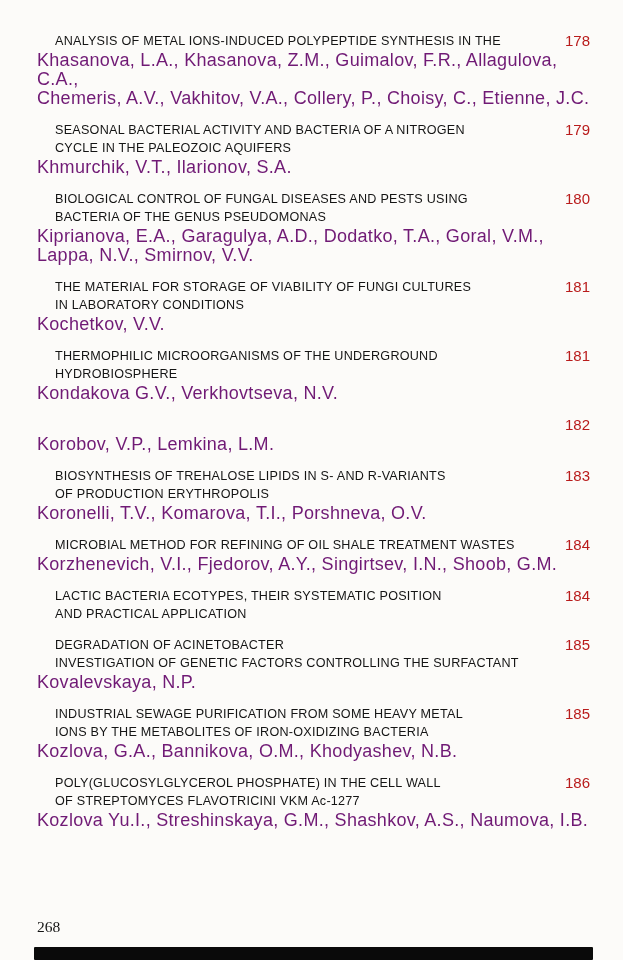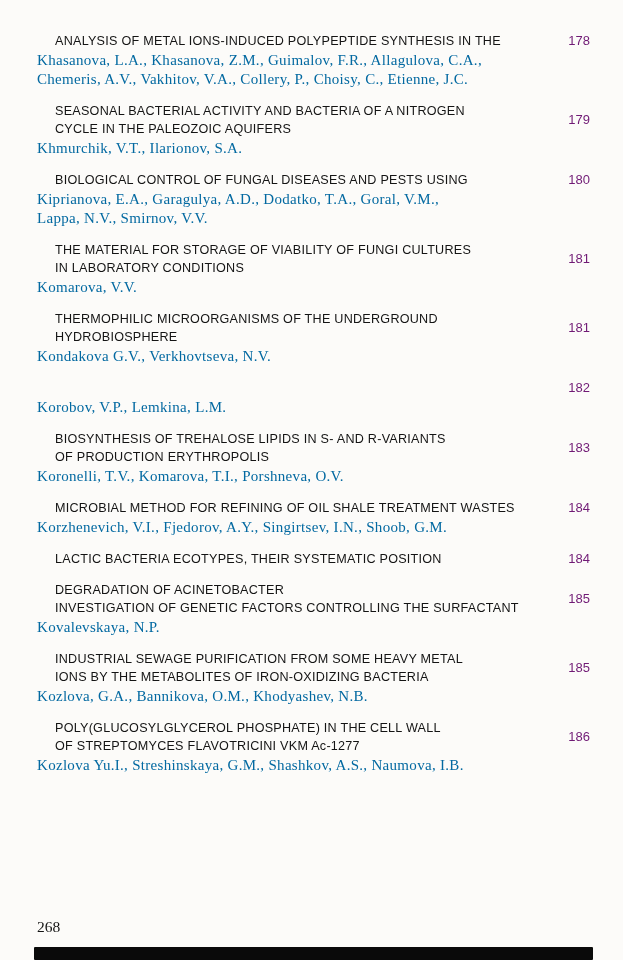--- a/index.html
+++ b/index.html
@@ -23,51 +23,51 @@
     position: absolute;
     left: 37px;
     right: 33px;
     top: 32px;
   }
   .entry {
     margin-bottom: 13px;
   }
   .title-row {
     display: flex;
-    align-items: center;
+    align-items: flex-start;
   }
   .title-lines {
     flex: 1;
     padding-left: 18px;
   }
   .title-line {
     font-family: "Liberation Sans", sans-serif;
     font-size: 12.6px;
     line-height: 18px;
     letter-spacing: 0.25px;
     color: #141414;
     font-weight: 500;
   }
   .page-num {
     font-family: "Liberation Sans", sans-serif;
-    font-size: 13px;
+    font-size: 15px;
     line-height: 18px;
-    color: #701a75;
+    color: #b91c1c;
     padding-left: 10px;
     white-space: nowrap;
   }
   .authors {
     margin-top: 1px;
   }
   .author-line {
-    font-family: Liberation Serif, serif;
-    font-size: 15px;
+    font-family: Liberation Sans, sans-serif;
+    font-size: 18px;
     line-height: 19px;
     letter-spacing: 0.3px;
-    color: #0369a1;
+    color: #701a75;
   }
   .footer-num {
     position: absolute;
     left: 37px;
     top: 898px;
     font-family: "Liberation Serif", serif;
     font-size: 15.5px;
     color: #141414;
     margin-top: 20px;
   }
@@ -109,39 +109,40 @@
     </div>
     <div class="authors">
           <div class="author-line">Khmurchik, V.T., Ilarionov, S.A.</div>
         </div>
   </div>
 
   <div class="entry">
     <div class="title-row">
       <div class="title-lines">
             <div class="title-line">BIOLOGICAL CONTROL OF FUNGAL DISEASES AND PESTS USING</div>
+            <div class="title-line">BACTERIA OF THE GENUS PSEUDOMONAS</div>
           </div>
       <div class="page-num">180</div>
     </div>
     <div class="authors">
           <div class="author-line">Kiprianova, E.A., Garagulya, A.D., Dodatko, T.A., Goral, V.M.,</div>
           <div class="author-line">Lappa, N.V., Smirnov, V.V.</div>
         </div>
   </div>
 
   <div class="entry">
     <div class="title-row">
       <div class="title-lines">
             <div class="title-line">THE MATERIAL FOR STORAGE OF VIABILITY OF FUNGI CULTURES</div>
             <div class="title-line">IN LABORATORY CONDITIONS</div>
           </div>
       <div class="page-num">181</div>
     </div>
     <div class="authors">
-          <div class="author-line">Komarova, V.V.</div>
+          <div class="author-line">Kochetkov, V.V.</div>
         </div>
   </div>
 
   <div class="entry">
     <div class="title-row">
       <div class="title-lines">
             <div class="title-line">THERMOPHILIC MICROORGANISMS OF THE UNDERGROUND</div>
             <div class="title-line">HYDROBIOSPHERE</div>
           </div>
       <div class="page-num">181</div>
@@ -184,20 +185,21 @@
     </div>
     <div class="authors">
           <div class="author-line">Korzhenevich, V.I., Fjedorov, A.Y., Singirtsev, I.N., Shoob, G.M.</div>
         </div>
   </div>
 
   <div class="entry">
     <div class="title-row">
       <div class="title-lines">
             <div class="title-line">LACTIC BACTERIA ECOTYPES, THEIR SYSTEMATIC POSITION</div>
+            <div class="title-line">AND PRACTICAL APPLICATION</div>
           </div>
       <div class="page-num">184</div>
     </div>
   </div>
 
   <div class="entry">
     <div class="title-row">
       <div class="title-lines">
             <div class="title-line">DEGRADATION OF ACINETOBACTER</div>
             <div class="title-line">INVESTIGATION OF GENETIC FACTORS CONTROLLING THE SURFACTANT</div>

